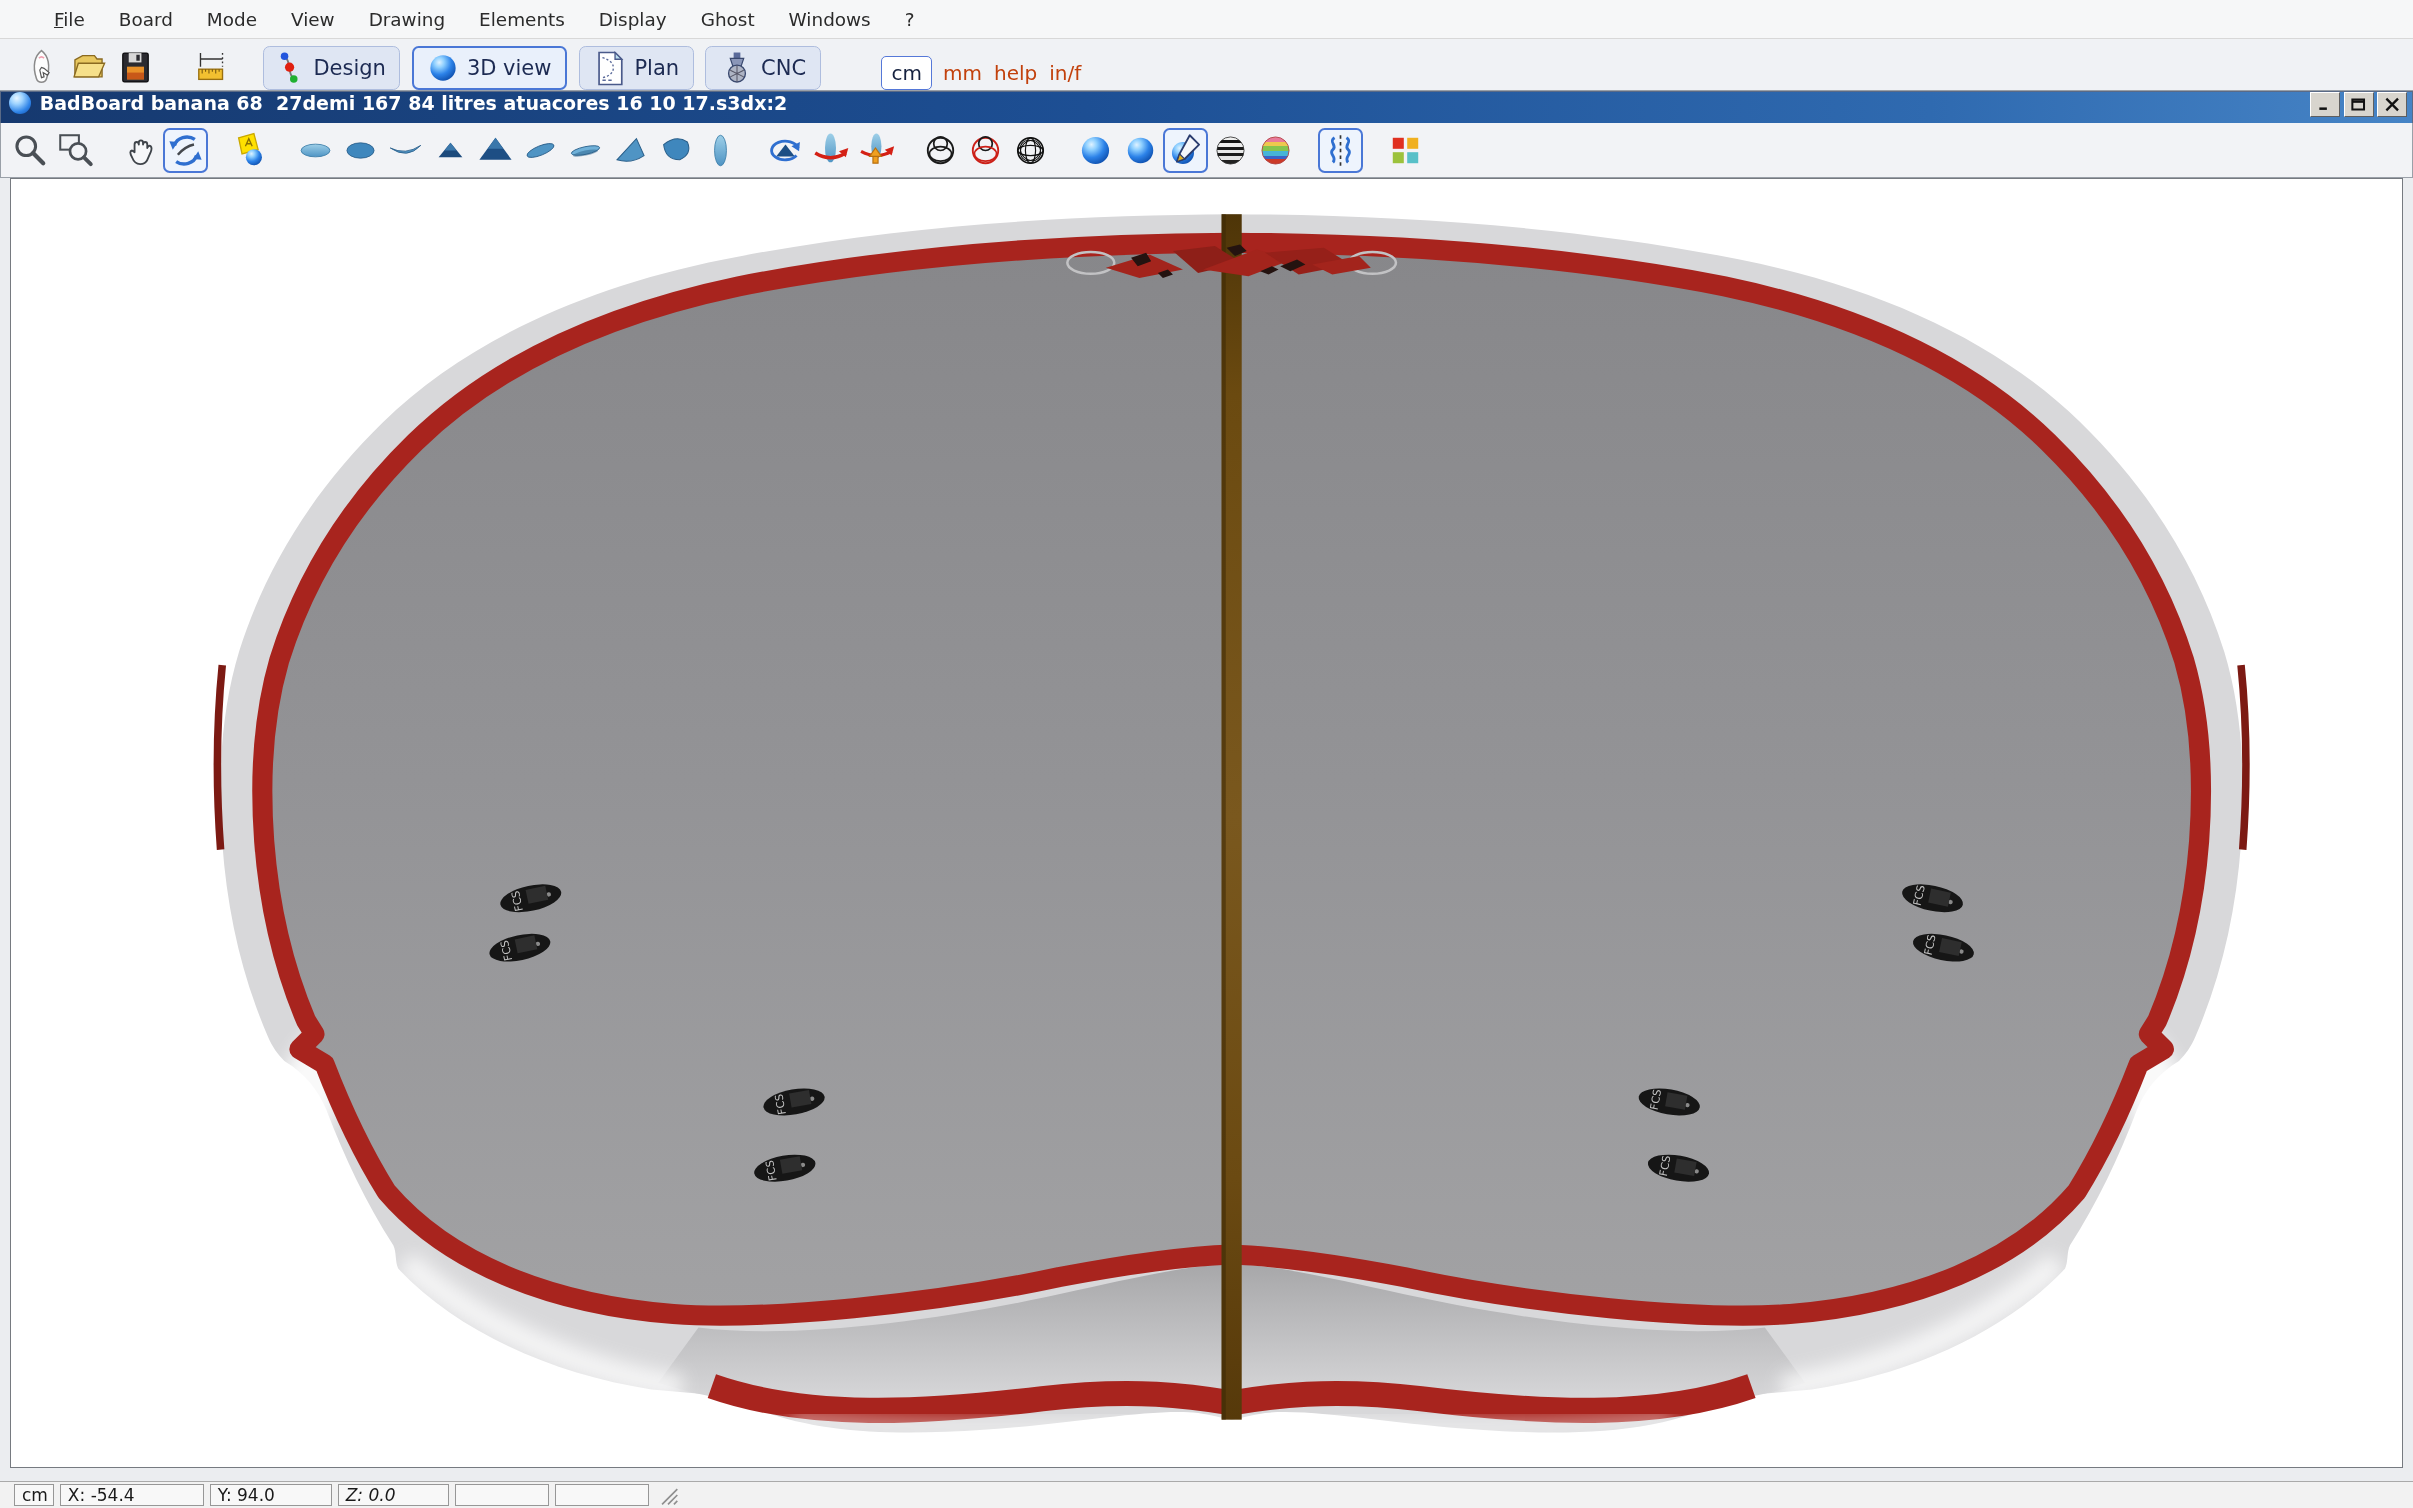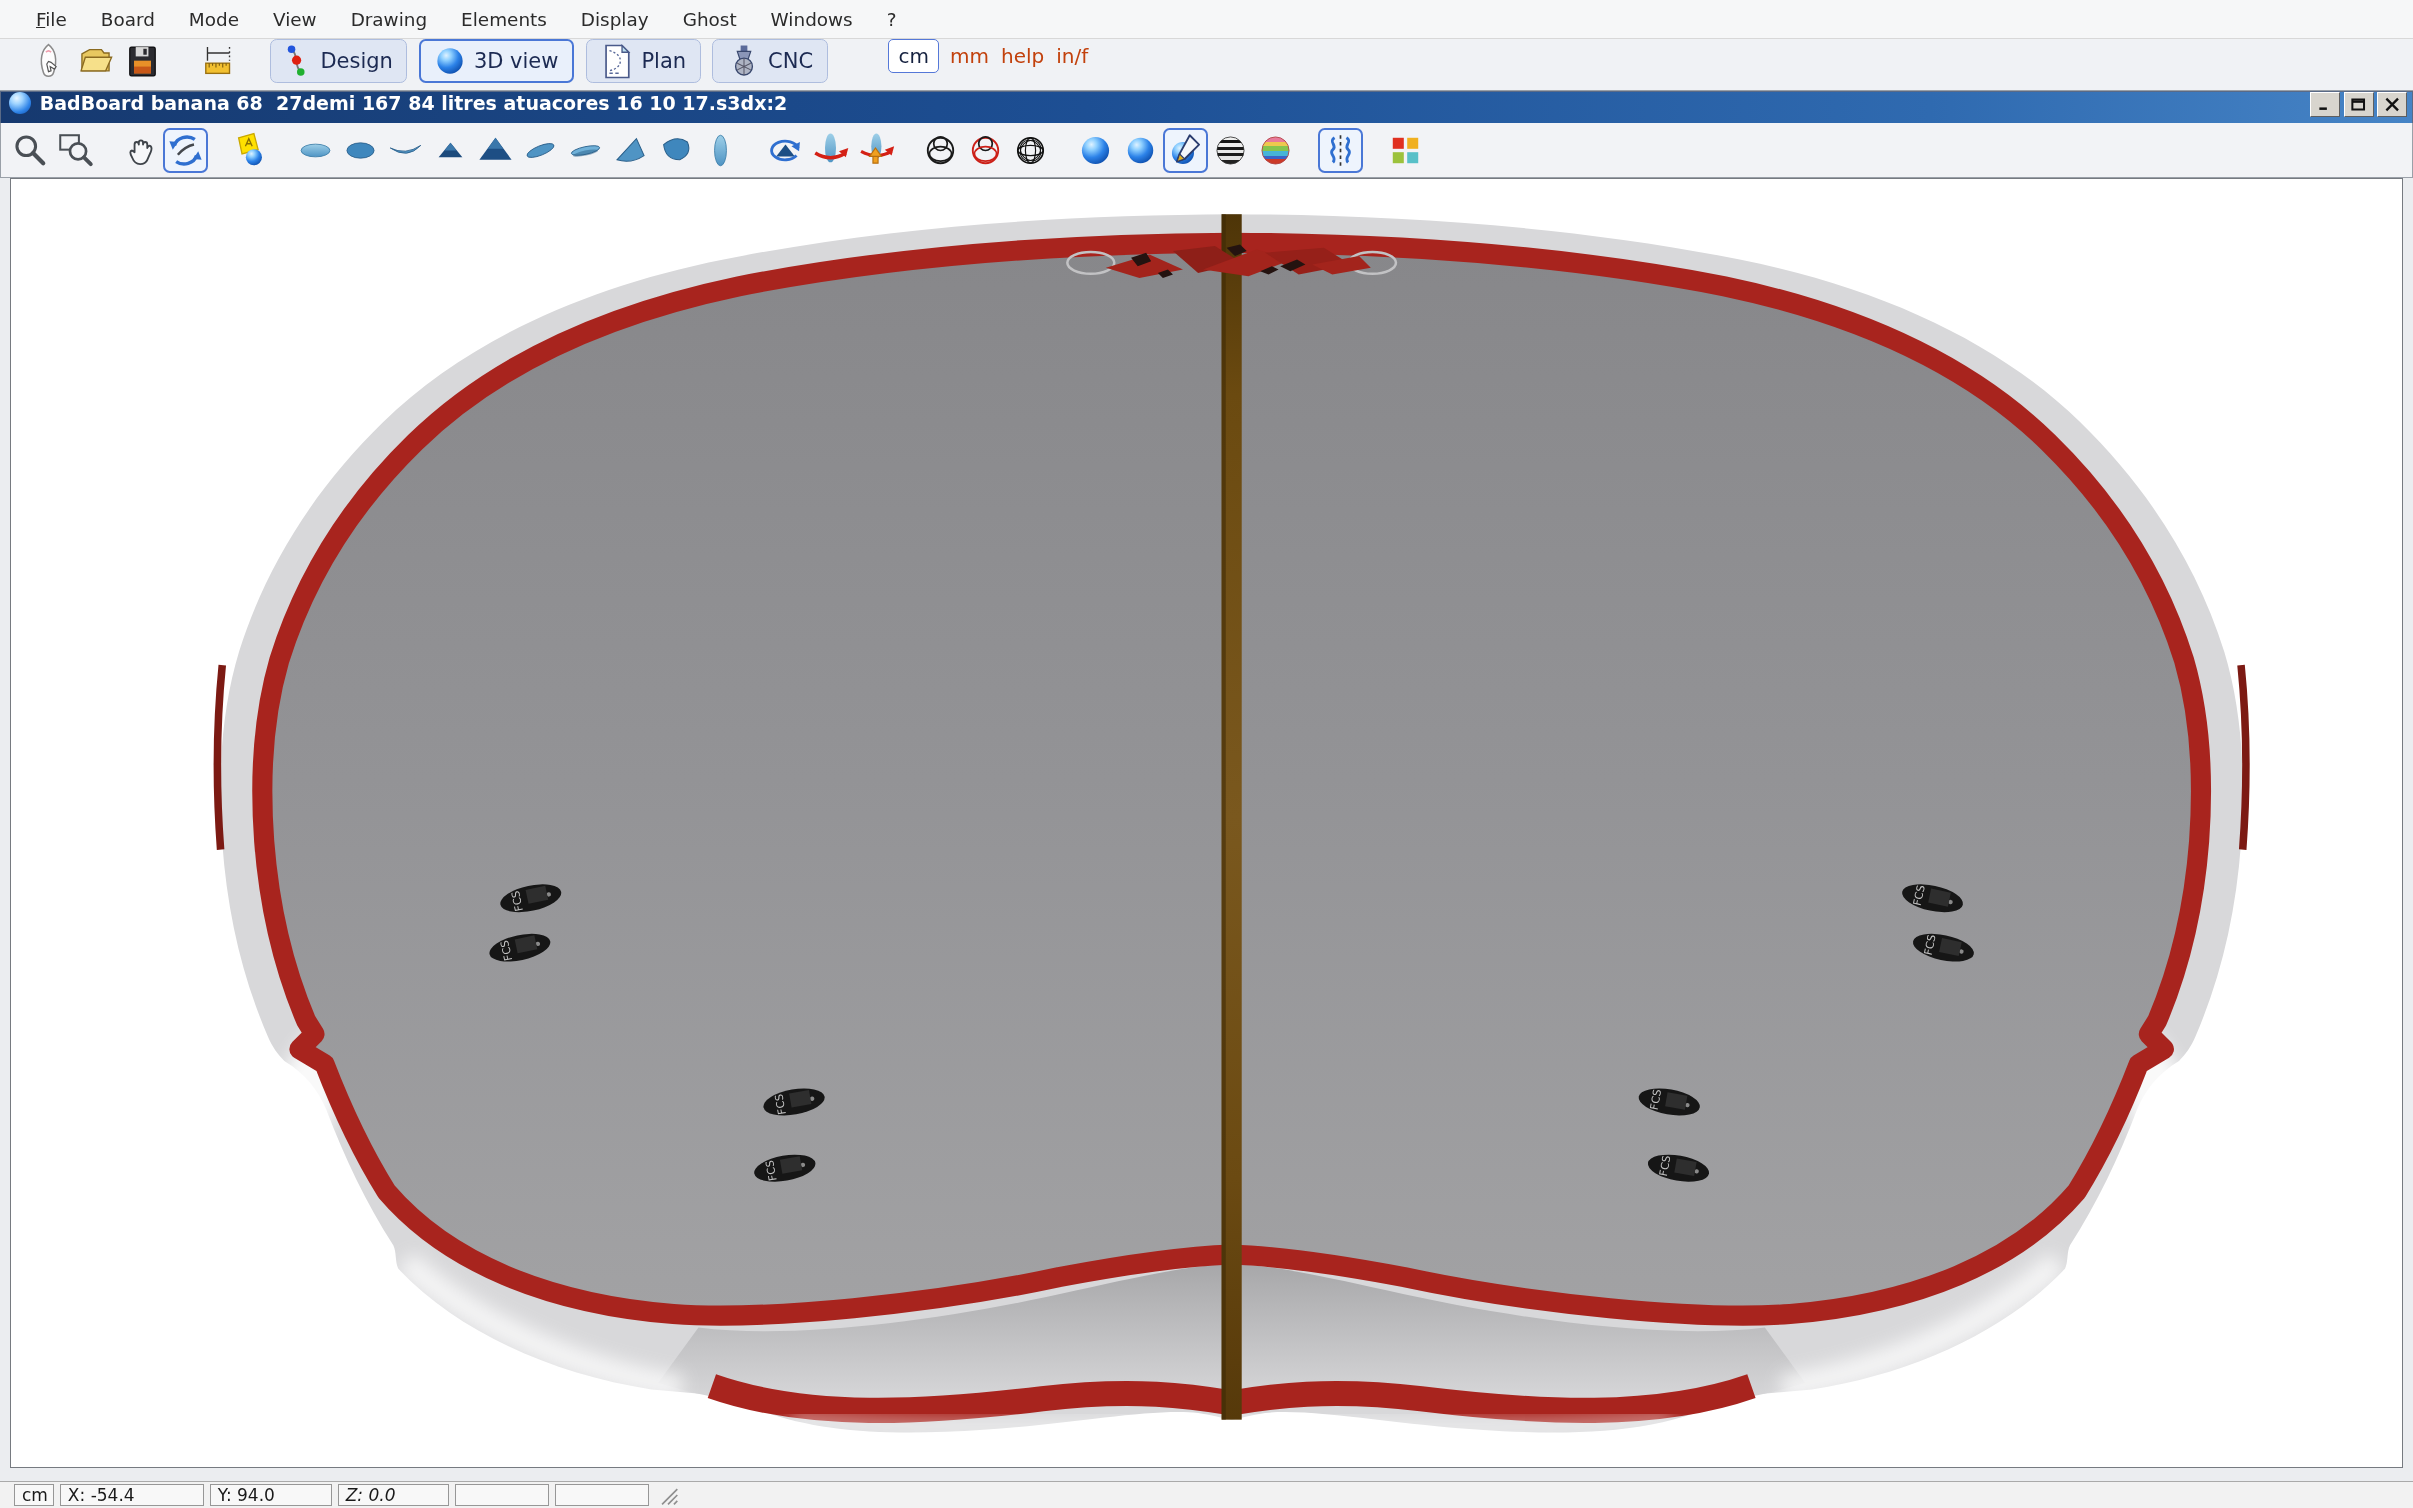--- a/index.html
+++ b/index.html
@@ -2,27 +2,27 @@
 <html style="font-size:13.4px"><head>
 <meta charset="utf-8">
 <style>
   * { margin:0; padding:0; box-sizing:border-box; }
   html,body { width:2413px; height:1508px; overflow:hidden; }
   body { font-family:"DejaVu Sans","Liberation Sans",sans-serif; background:#ebedf0;
          display:flex; flex-direction:column; }
 
   
   .menubar { height:39px; background:#f6f7f8; display:flex; align-items:center;
-             gap:34px; padding-left:36px; border-bottom:0.8px solid #d8d8d8; flex:0 0 auto; }
+             gap:34px; padding-left:54px; border-bottom:0.8px solid #d8d8d8; flex:0 0 auto; }
   .menu-item { font-size:18.4px; color:#2b2b2b; cursor:default; }
   .menu-item.altkey::first-letter { text-decoration:underline; }
 
   
-  .toolbar1 { height:52px; background:#f0f2f5; display:flex; align-items:flex-start;
-              padding-left:25px; border-bottom:1.7px solid #9aa0a8; flex:0 0 auto; }
+  .toolbar1 { height:52px; background:#f0f2f5; display:flex; align-items:flex-end;
+              padding-left:18px; border-bottom:1.7px solid #9aa0a8; flex:0 0 auto; }
   .t1-icon { width:47px; height:45px; display:flex; align-items:center; justify-content:center; }
   .t1-sep { width:28.5px; }
   .tb-btn { height:44px; display:flex; align-items:center; gap:7.5px; padding:0 13.4px;
             background:#dfe6f3; border:1.7px solid #aebdde; border-radius:6.7px;
             color:#1c2a52; font-size:21px; margin-right:11.7px; }
   .tb-btn.active { border:2.5px solid #4a77d6; background:#e9f0fb; }
   .units { display:flex; align-items:center; margin-left:49px; }
   .unit { color:#c2410c; font-size:20px; margin:0 6px; }
   .unit.selected { background:#ffffff; border:1.7px solid #5578d8; border-radius:5px;
                    padding:4.2px 9.2px; color:#15213f; margin:0 5px 0 0; }

